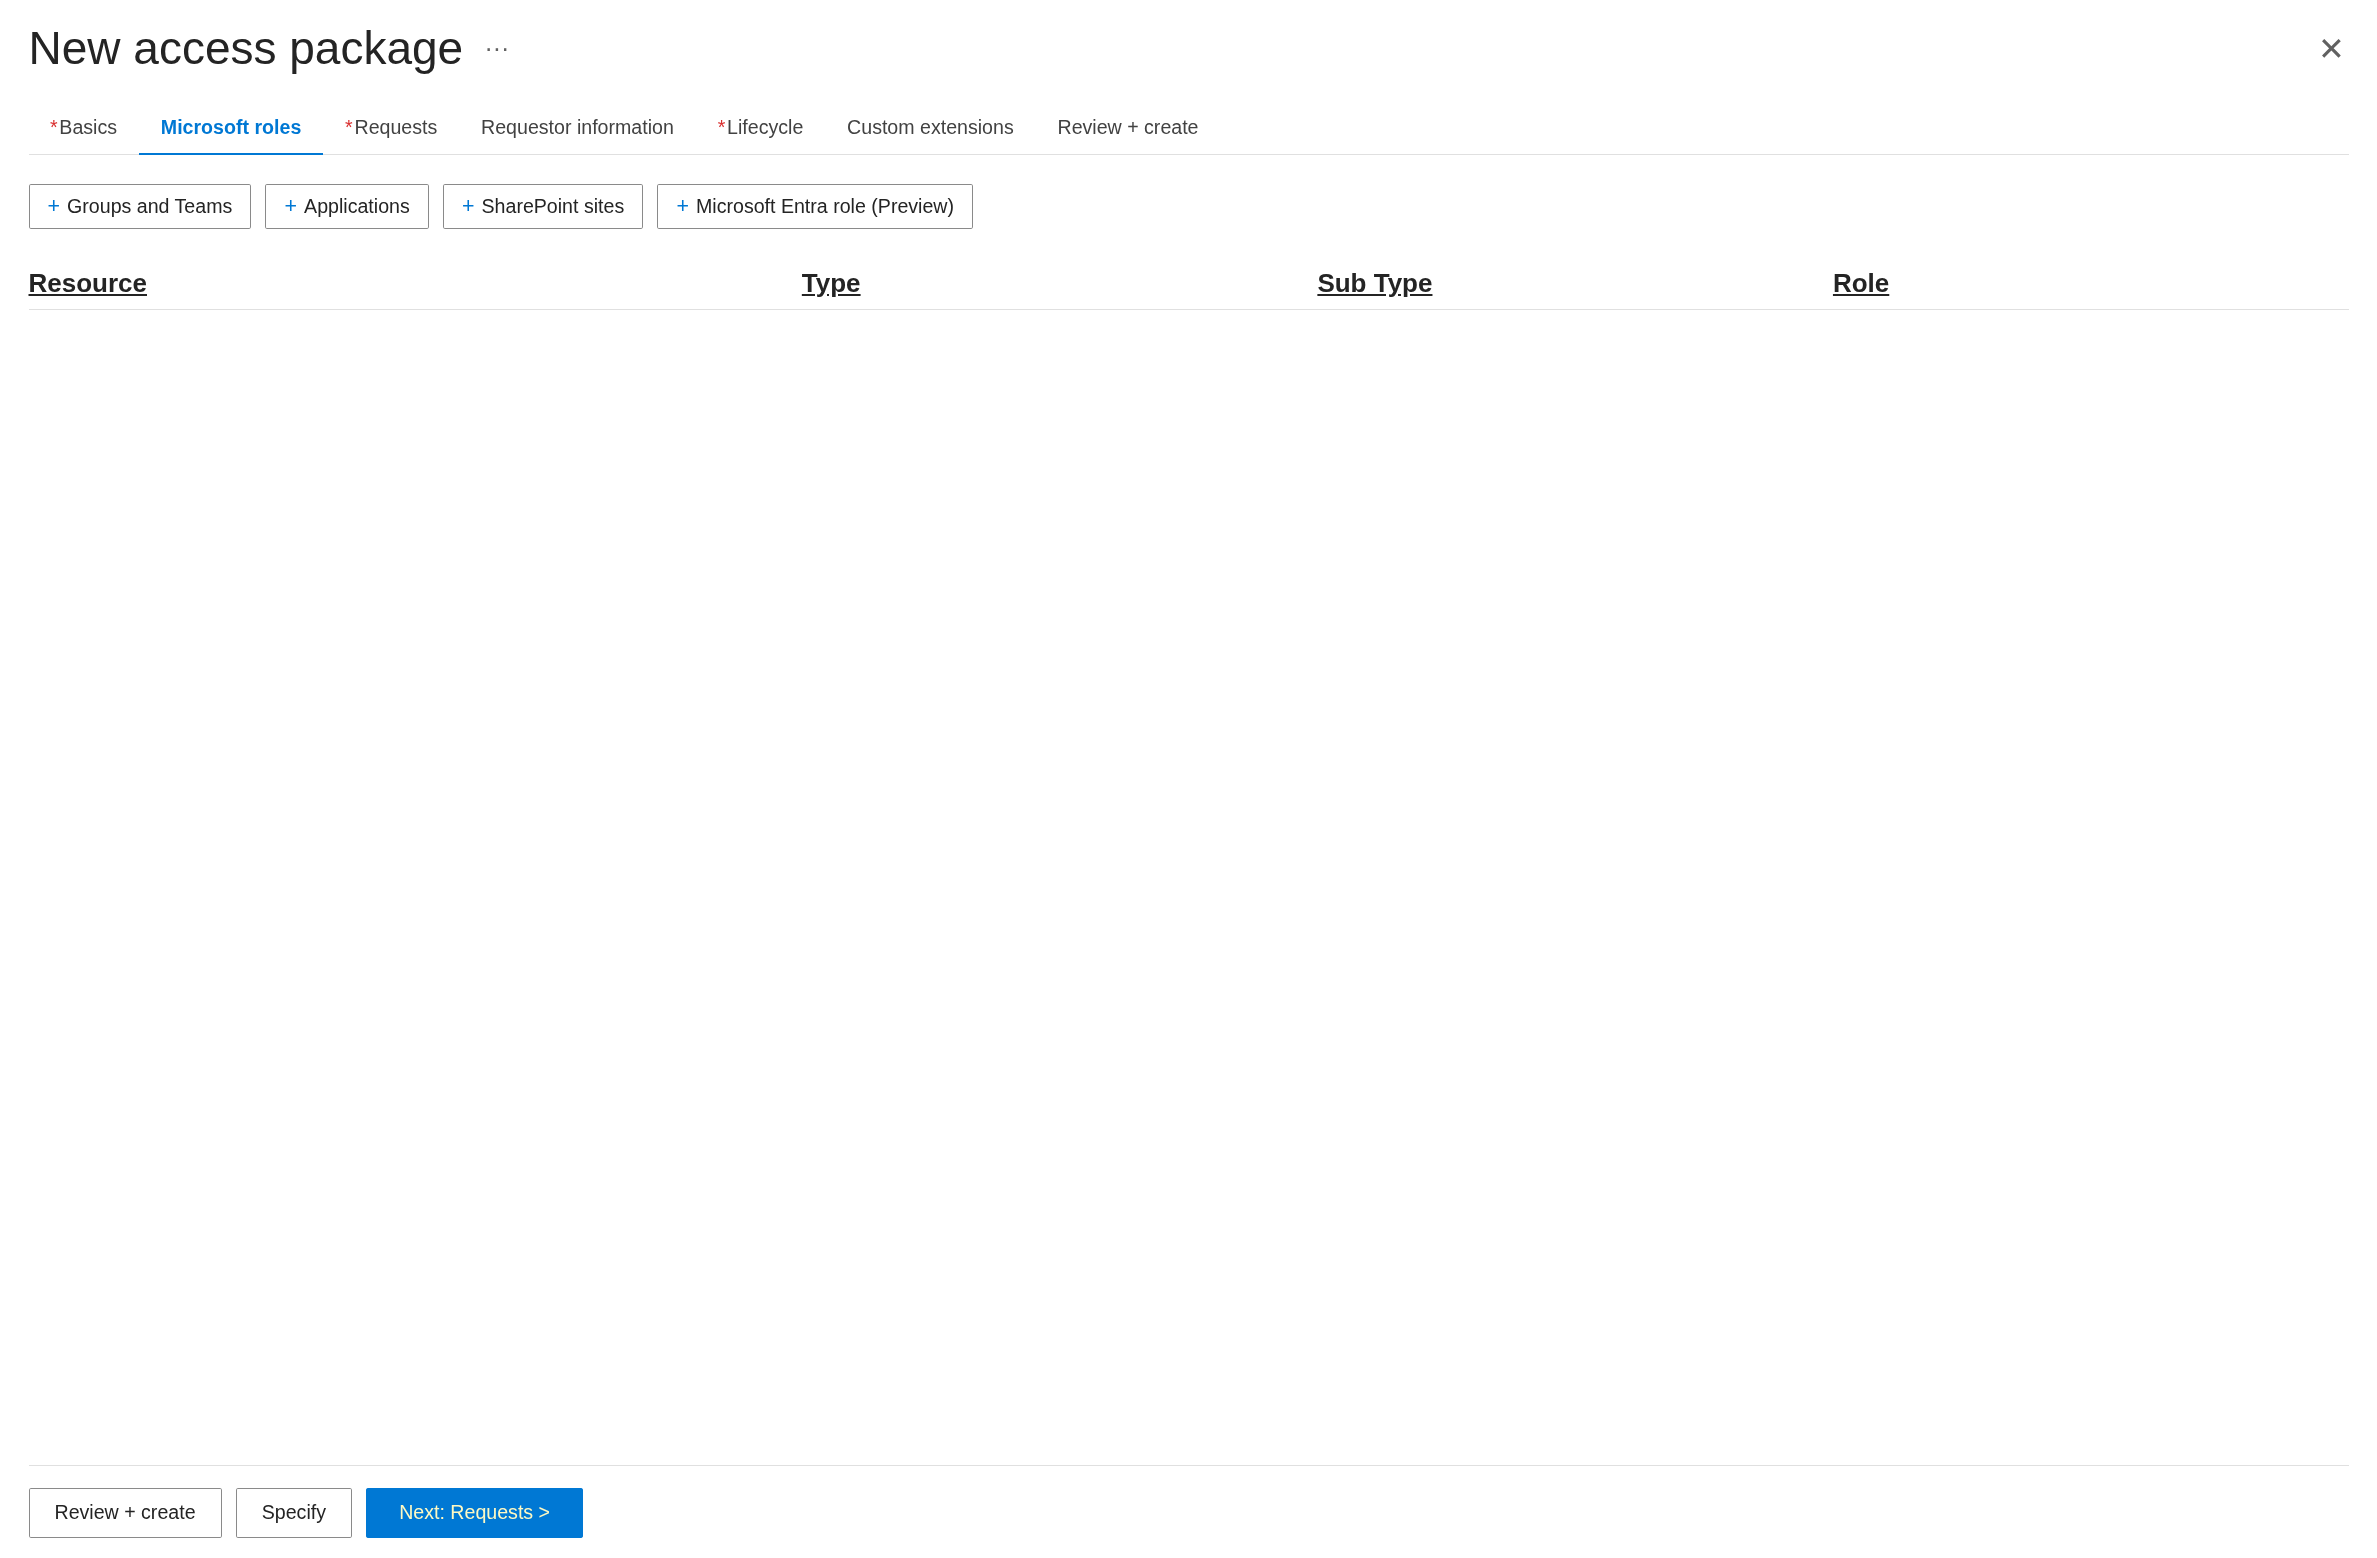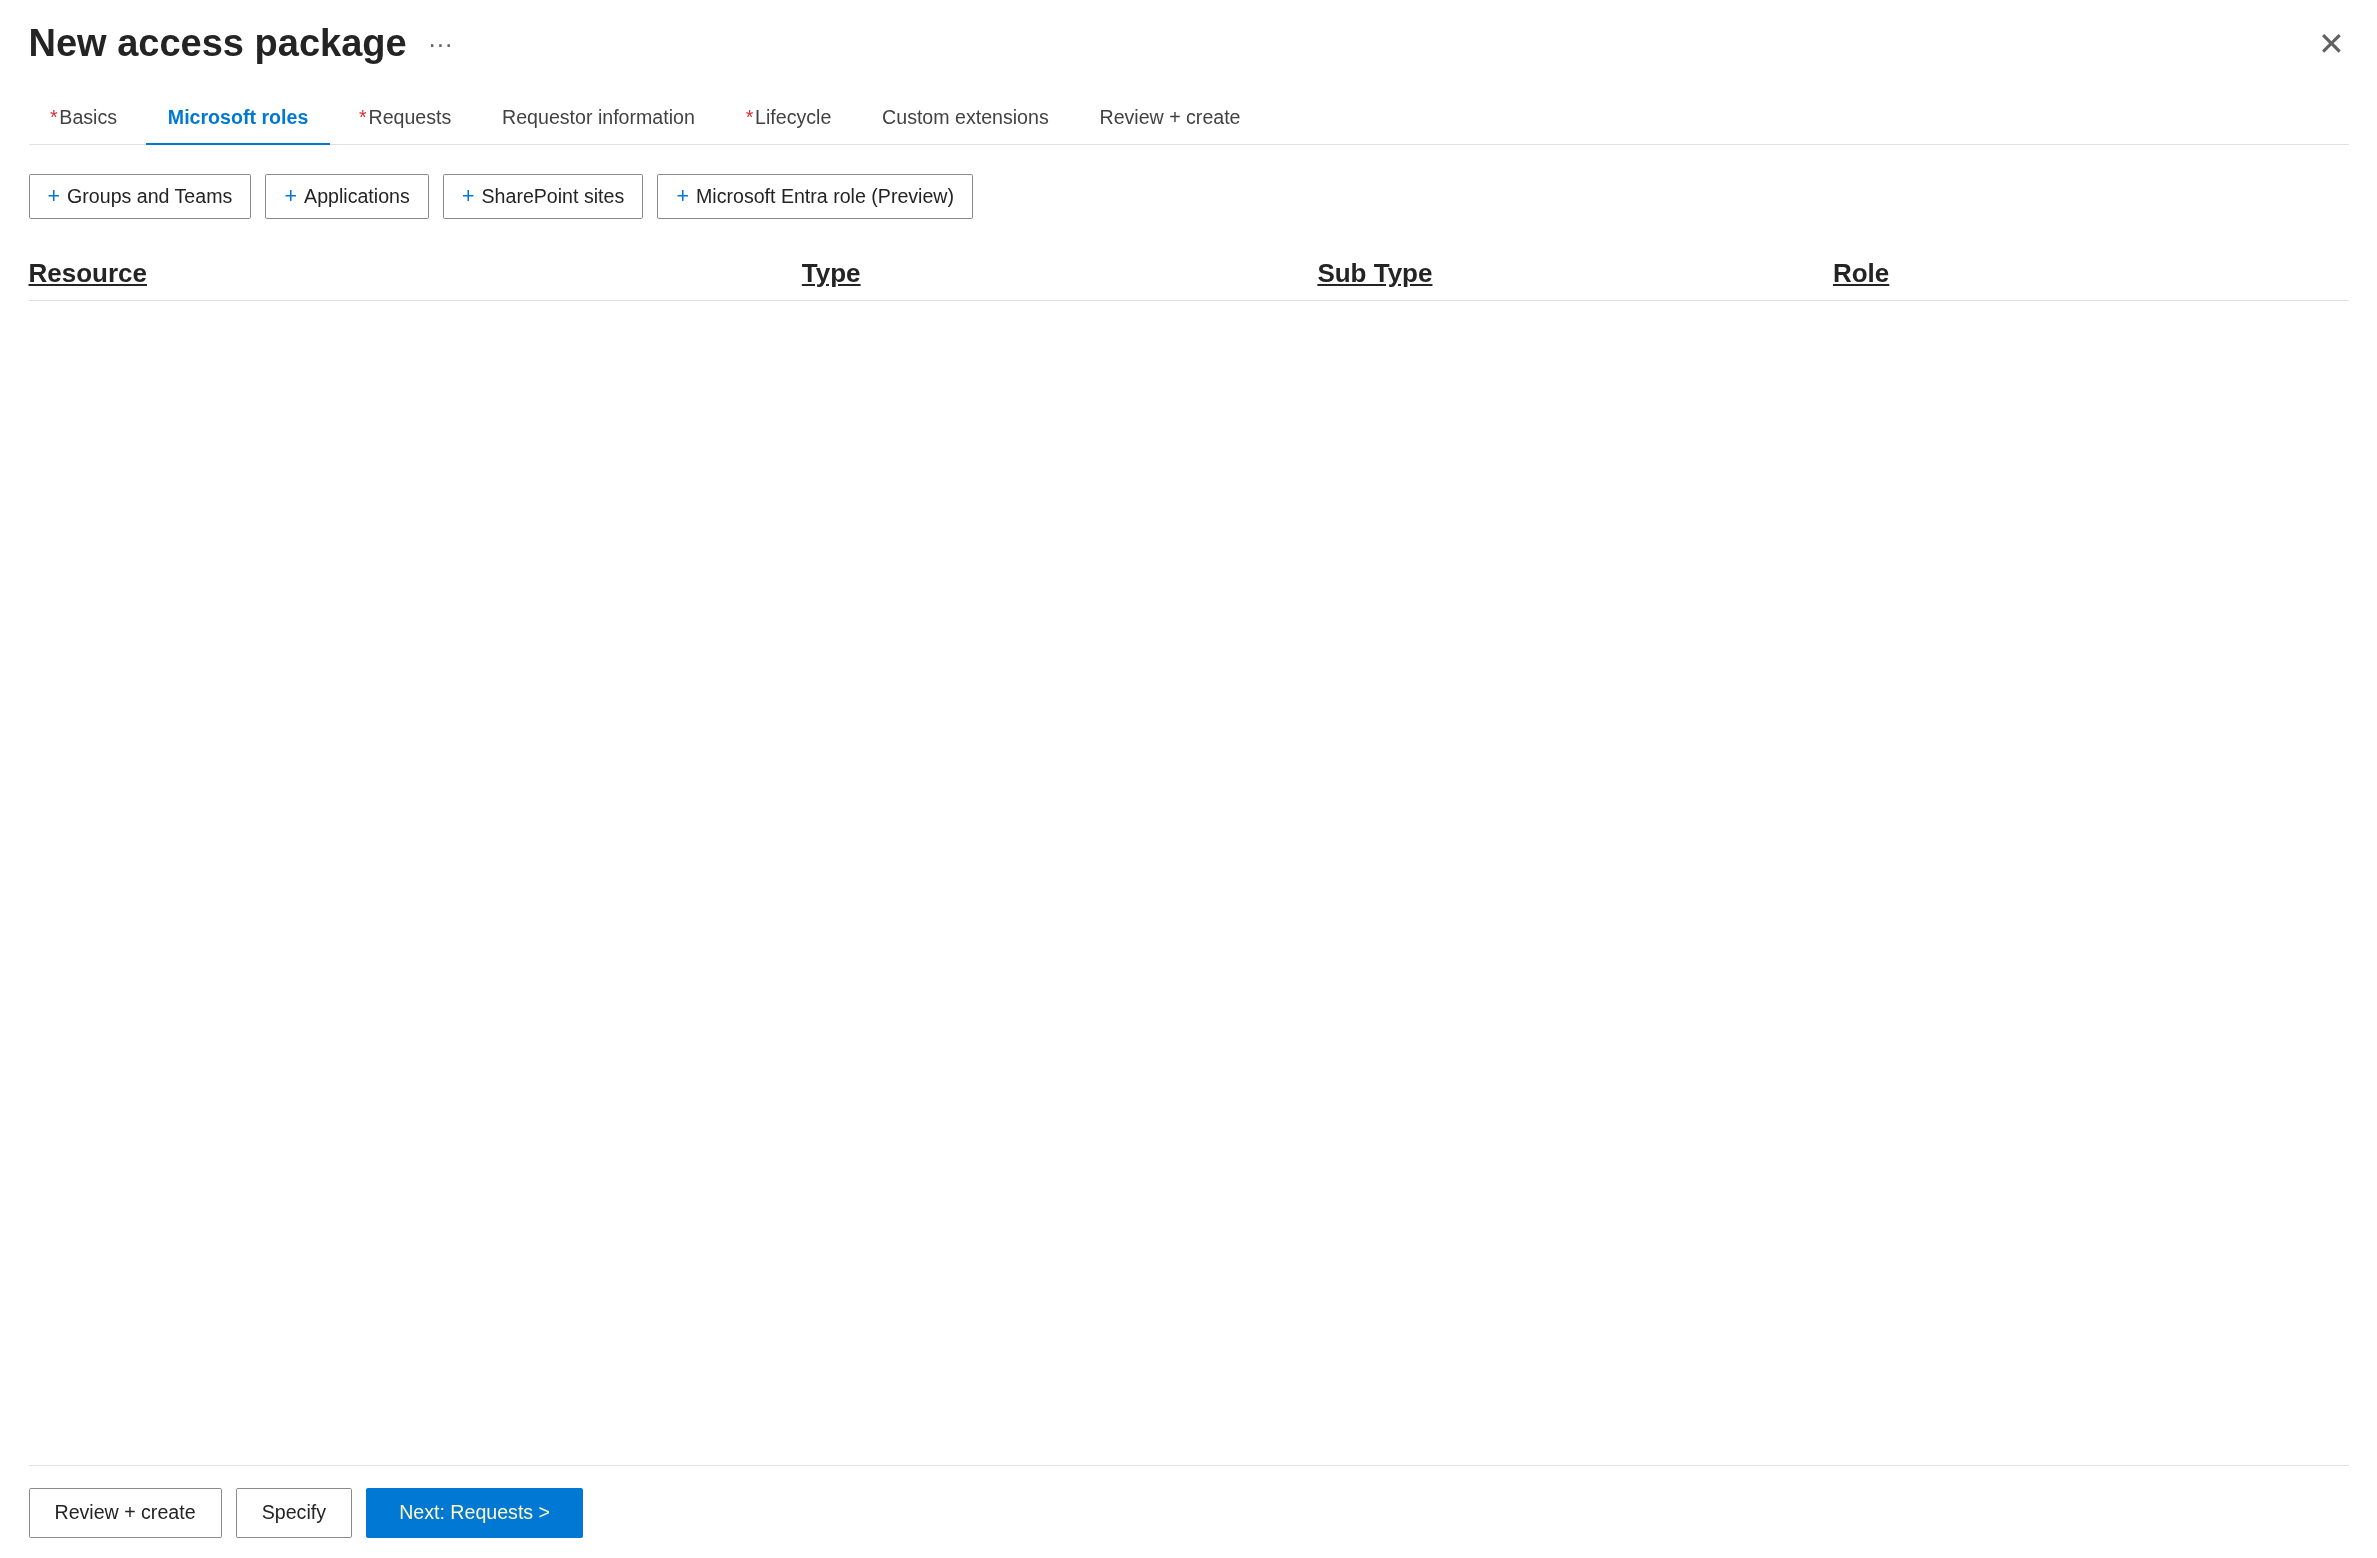--- a/index.html
+++ b/index.html
@@ -34,22 +34,22 @@
       margin-bottom: 25px;
     }
 
     .header-left {
       display: flex;
       align-items: center;
       gap: 14.2px;
     }
 
     .page-title {
-      font-size: 38px;
-      font-weight: 700;
+      font-size: 46px;
+      font-weight: 400;
       color: #242424;
       line-height: 1.2;
     }
 
     .more-options-btn {
       font-size: 25px;
       color: #616161;
       background: none;
       border: none;
       cursor: pointer;
@@ -63,21 +63,21 @@
       background: none;
       border: none;
       cursor: pointer;
       padding: 3.6px;
       line-height: 1;
     }
 
     .tabs-container {
       display: flex;
       align-items: center;
-      gap: 8px;
+      gap: 1px;
       border-bottom: 0.9px solid #e0e0e0;
       margin-bottom: 28.5px;
     }
 
     .tab {
       padding: 14.2px 21.4px;
       font-size: 19.6px;
       color: #424242;
       cursor: pointer;
       border-bottom: 2.7px solid transparent;

